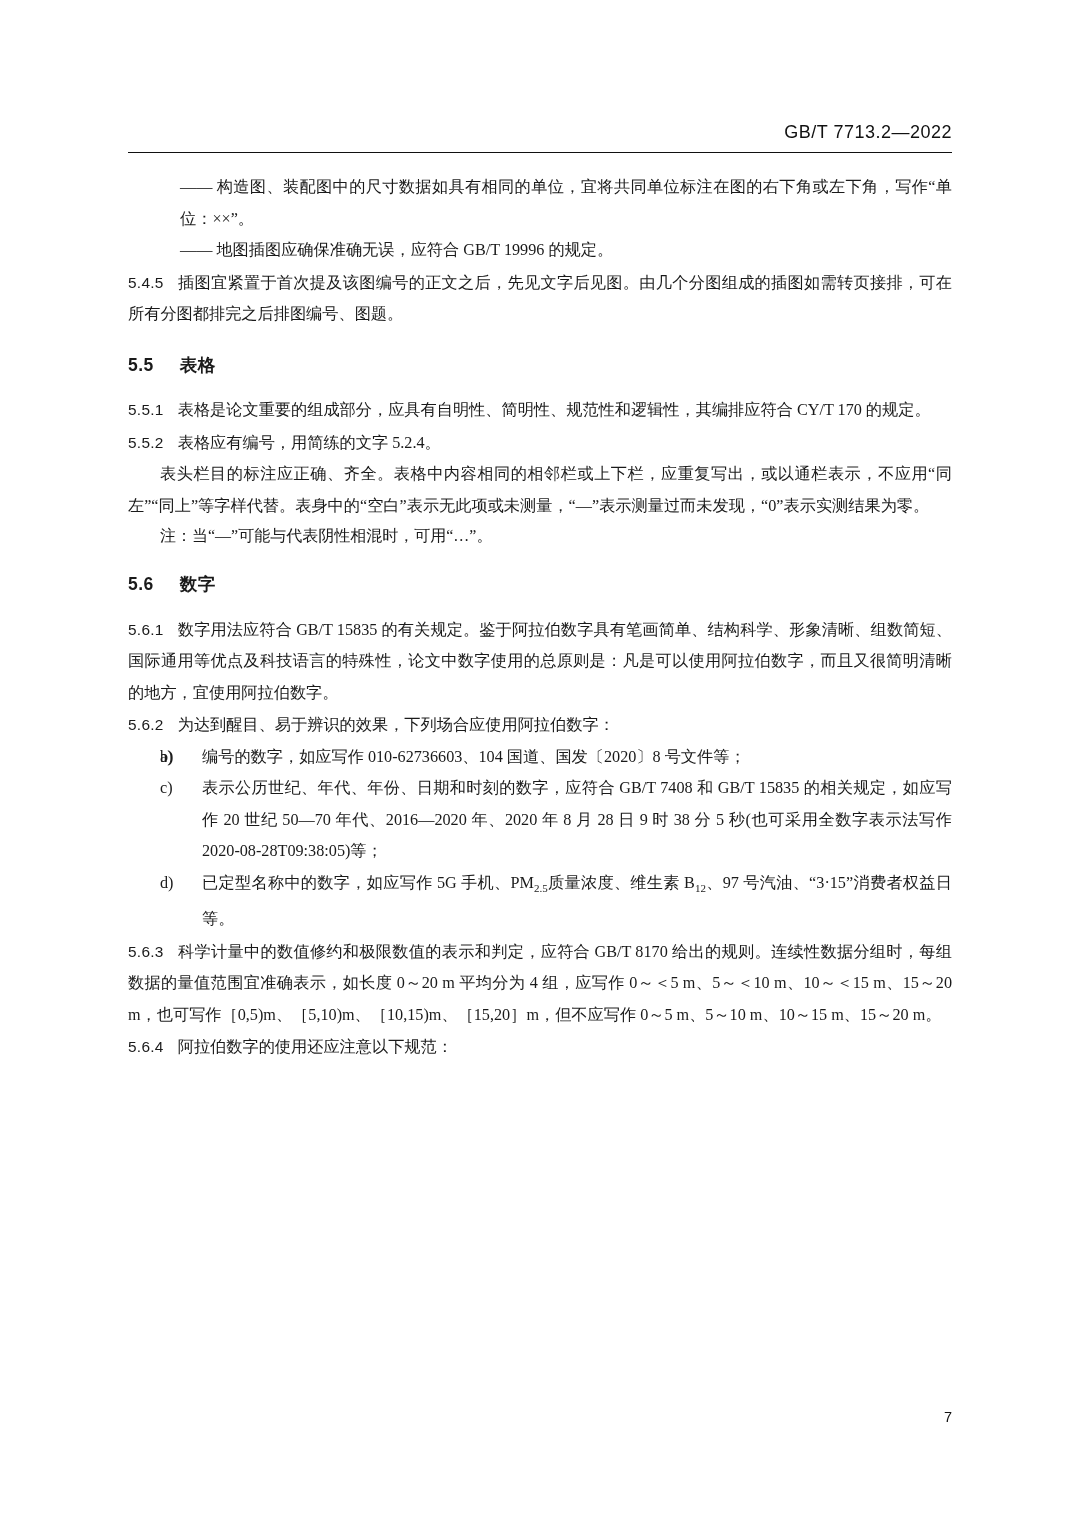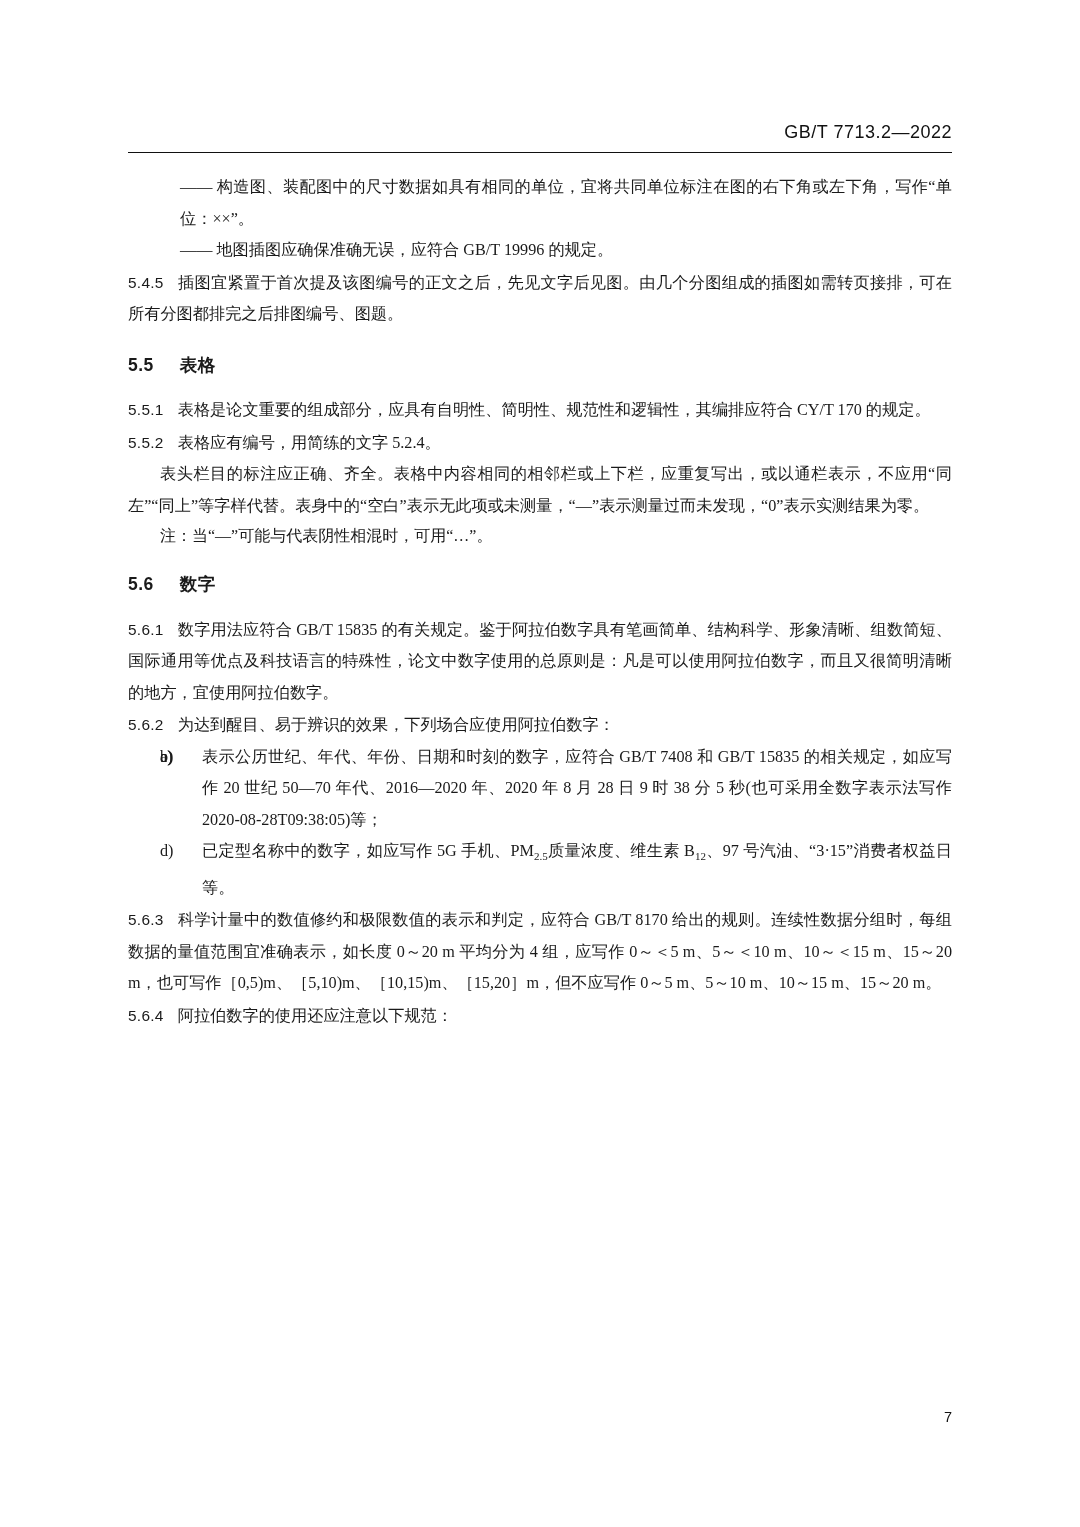--- a/index.html
+++ b/index.html
@@ -142,21 +142,21 @@
     <div class="sec-spacer-before"></div>
     <p class="section-head"><span>5.6</span><span style="display:inline-block;width:26px"></span><span>数字</span></p>
     <div class="sec-spacer-after"></div>
 
     <p class="num-para"><span class="num">5.6.1</span><span class="gap-s"></span><span>数字用法应符合 GB/T 15835 的有关规定。鉴于阿拉伯数字具有笔画简单、结构科学、形象清晰、组数简短、国际通用等优点及科技语言的特殊性，论文中数字使用的总原则是：凡是可以使用阿拉伯数字，而且又很简明清晰的地方，宜使用阿拉伯数字。</span></p>
 
     <p class="num-para"><span class="num">5.6.2</span><span class="gap-s"></span><span>为达到醒目、易于辨识的效果，下列场合应使用阿拉伯数字：</span></p>
 
     <p class="list-item"><span class="marker">a)</span></p>
 
-    <p class="list-item"><span class="marker">b)</span></p>
+    <p class="list-item"><span class="marker">b)</span><span>编号的数字，如应写作 010-62736603、104 国道、国发〔2020〕8 号文件等；</span></p>
 
     <p class="list-item"><span class="marker">c)</span><span>表示公历世纪、年代、年份、日期和时刻的数字，应符合 GB/T 7408 和 GB/T 15835 的相关规定，如应写作 20 世纪 50—70 年代、2016—2020 年、2020 年 8 月 28 日 9 时 38 分 5 秒(也可采用全数字表示法写作 2020-08-28T09:38:05)等；</span></p>
 
     <p class="list-item"><span class="marker">d)</span><span>已定型名称中的数字，如应写作 5G 手机、PM</span><sub>2.5</sub><span>质量浓度、维生素 B</span><sub>12</sub><span>、97 号汽油、“3·15”消费者权益日等。</span></p>
 
     <p class="num-para"><span class="num">5.6.3</span><span class="gap-s"></span><span>科学计量中的数值修约和极限数值的表示和判定，应符合 GB/T 8170 给出的规则。连续性数据分组时，每组数据的量值范围宜准确表示，如长度 0～20 m 平均分为 4 组，应写作 0～＜5 m、5～＜10 m、10～＜15 m、15～20 m，也可写作［0,5)m、［5,10)m、［10,15)m、［15,20］m，但不应写作 0～5 m、5～10 m、10～15 m、15～20 m。</span></p>
 
     <p class="num-para"><span class="num">5.6.4</span><span class="gap-s"></span><span>阿拉伯数字的使用还应注意以下规范：</span></p>
 
   </div>

